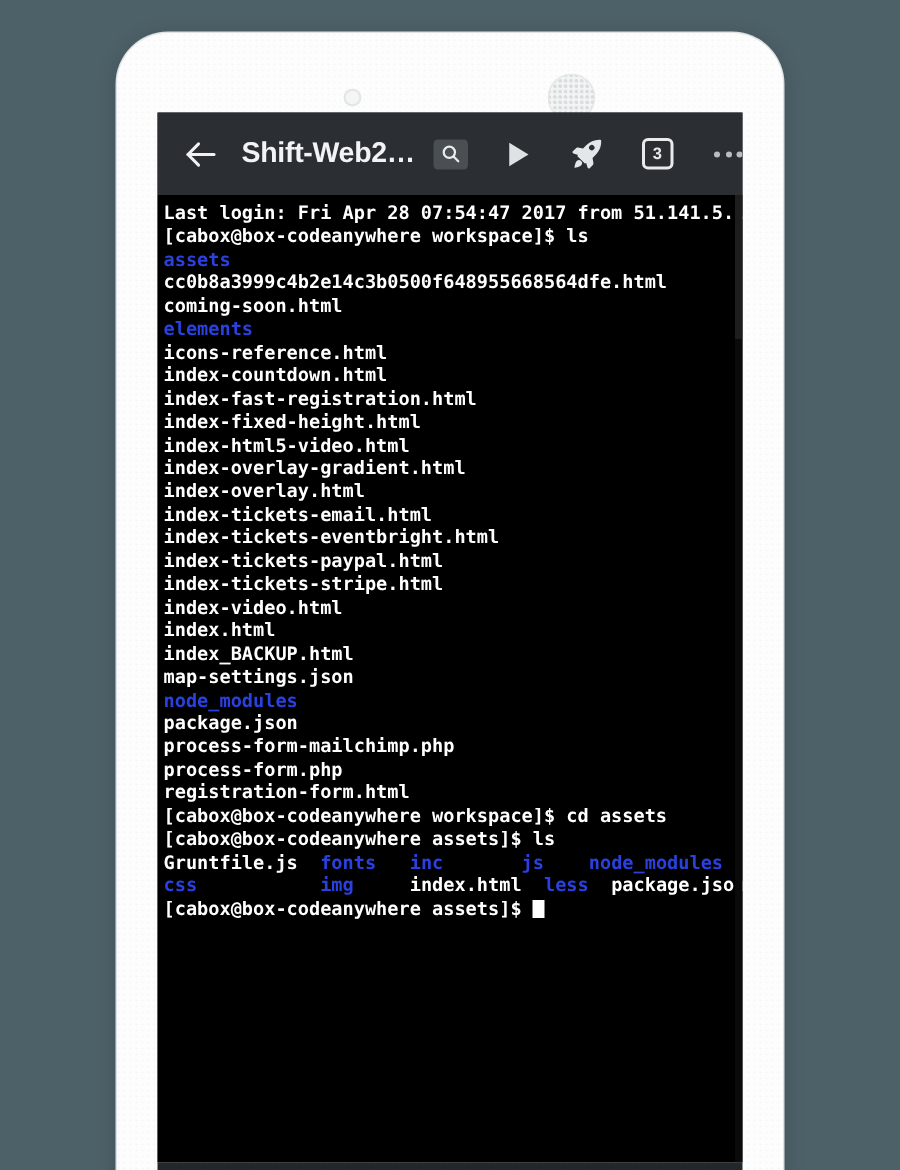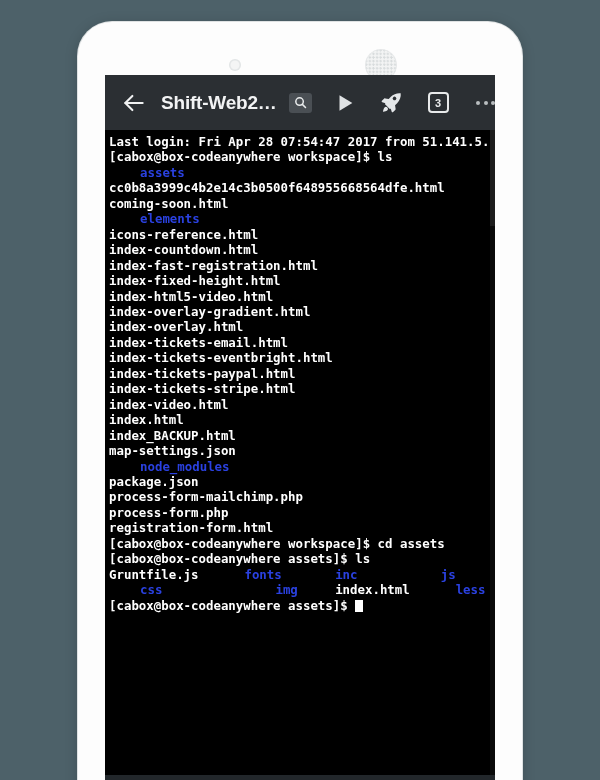--- a/index.html
+++ b/index.html
@@ -150,21 +150,21 @@
     font-family: "DejaVu Sans Mono", "Liberation Mono", monospace;
     font-size: 12.4px;
     line-height: 15.45px;
     color: #ffffff;
     font-weight: bold;
     white-space: pre;
     letter-spacing: 0px;
   }
 
   .t-line { white-space: pre; }
-  .dir { color: #2a41e0; margin-left: 31px; }
+  .dir { color: #2a41e0; }
 
   #cursor-block {
     display: inline-block;
     width: 7.45px;
     height: 12px;
     background: #ffffff;
     vertical-align: -2px;
   }
 
   

